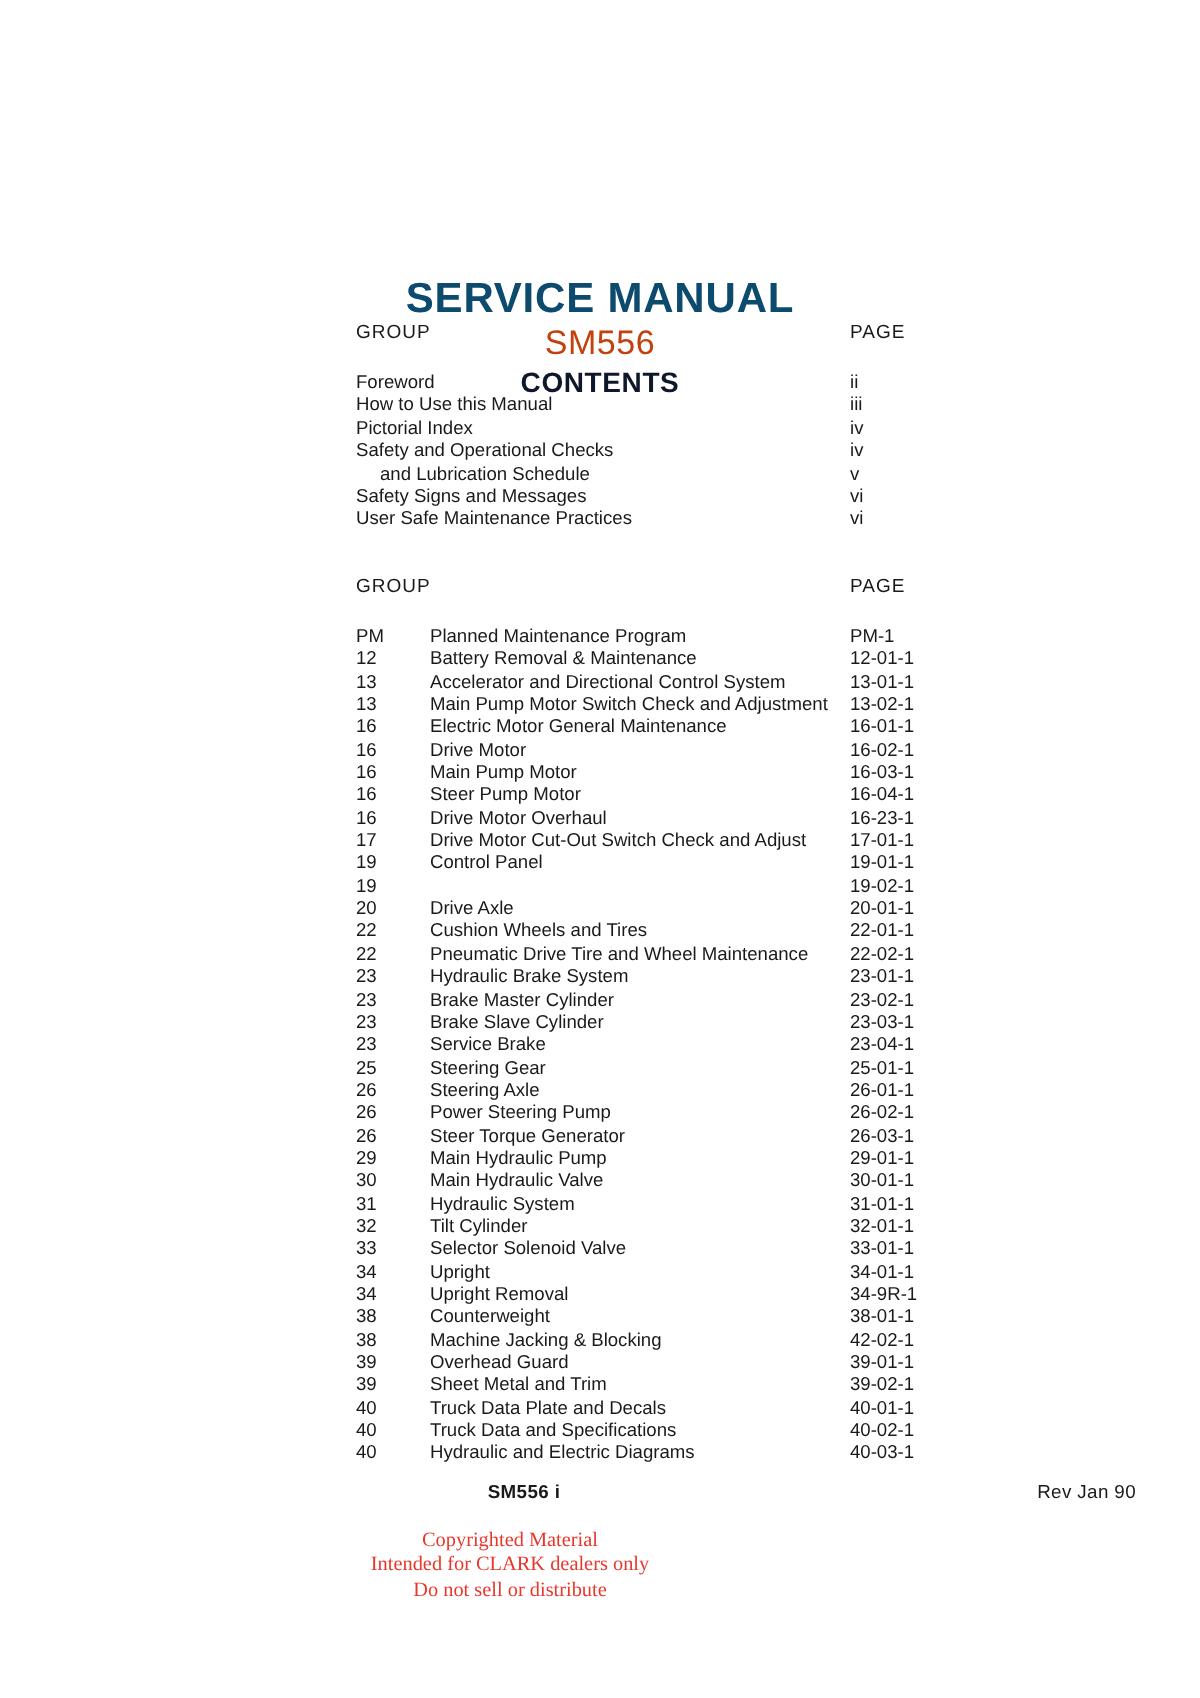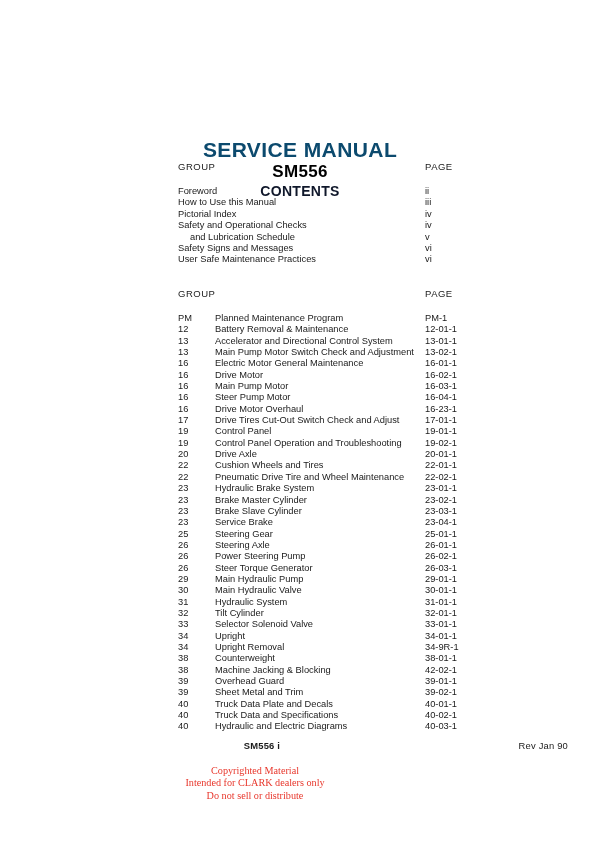--- a/index.html
+++ b/index.html
@@ -33,24 +33,24 @@
   .doc-title {
     font-size: 21px;
     font-weight: bold;
     letter-spacing: 0.4px;
     line-height: 23px;
     color: #0c4a6e;
     margin-top: 38px;
   }
   .doc-subtitle {
     font-size: 17px;
-    font-weight: bold;
+    font-weight: normal;
     letter-spacing: 0.3px;
     line-height: 21px;
-    color: #000000;
+    color: #c2410c;
   }
   .doc-contents {
     font-size: 14px;
     font-weight: bold;
     letter-spacing: 0.3px;
     line-height: 18px;
     color: #0f172a;
   }
 
   
@@ -227,31 +227,30 @@
         <span class="gl-title">Steer Pump Motor</span>
         <span class="gl-page">16-04-1</span>
       </div>
       <div class="gl-row">
         <span class="gl-group">16</span>
         <span class="gl-title">Drive Motor Overhaul</span>
         <span class="gl-page">16-23-1</span>
       </div>
       <div class="gl-row">
         <span class="gl-group">17</span>
-        <span class="gl-title">Drive Tires Cut-Out Switch Check and Adjust</span>
+        <span class="gl-title">Drive Motor Cut-Out Switch Check and Adjust</span>
         <span class="gl-page">17-01-1</span>
       </div>
       <div class="gl-row">
         <span class="gl-group">19</span>
         <span class="gl-title">Control Panel</span>
         <span class="gl-page">19-01-1</span>
       </div>
       <div class="gl-row">
         <span class="gl-group">19</span>
-        <span class="gl-title">Control Panel Operation and Troubleshooting</span>
         <span class="gl-page">19-02-1</span>
       </div>
       <div class="gl-row">
         <span class="gl-group">20</span>
         <span class="gl-title">Drive Axle</span>
         <span class="gl-page">20-01-1</span>
       </div>
       <div class="gl-row">
         <span class="gl-group">22</span>
         <span class="gl-title">Cushion Wheels and Tires</span>

